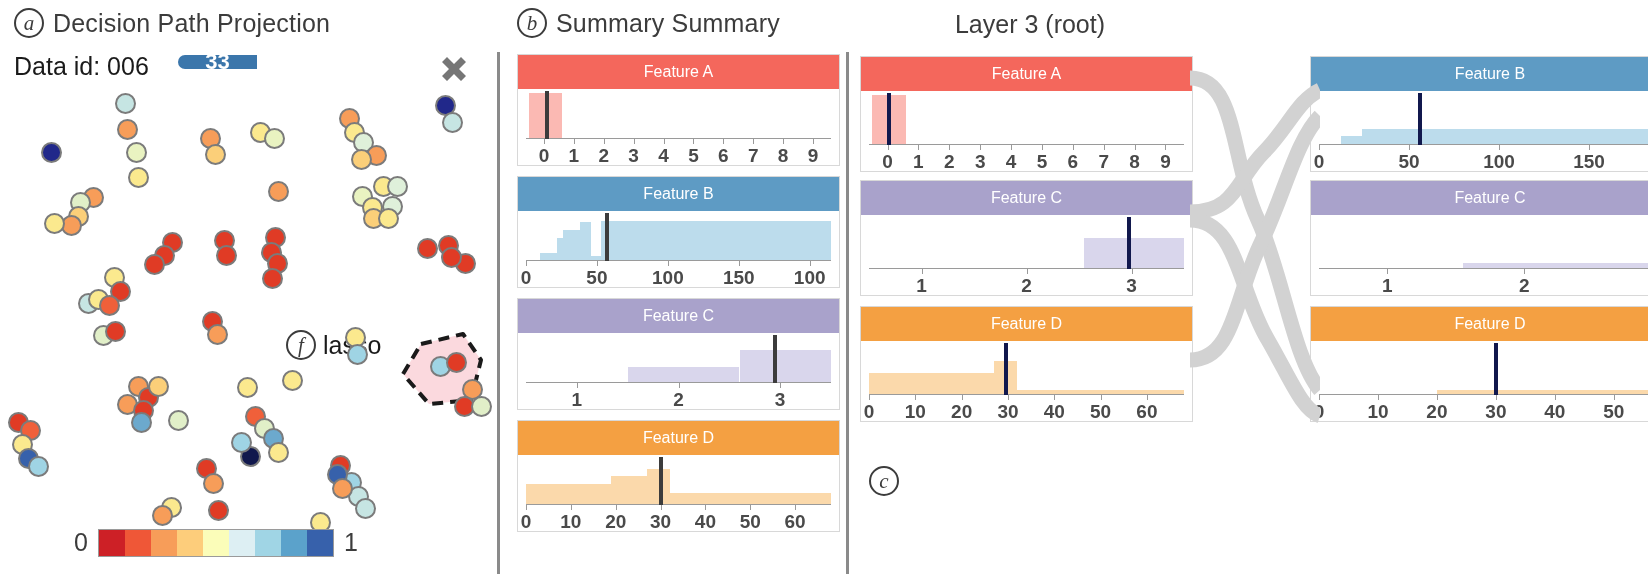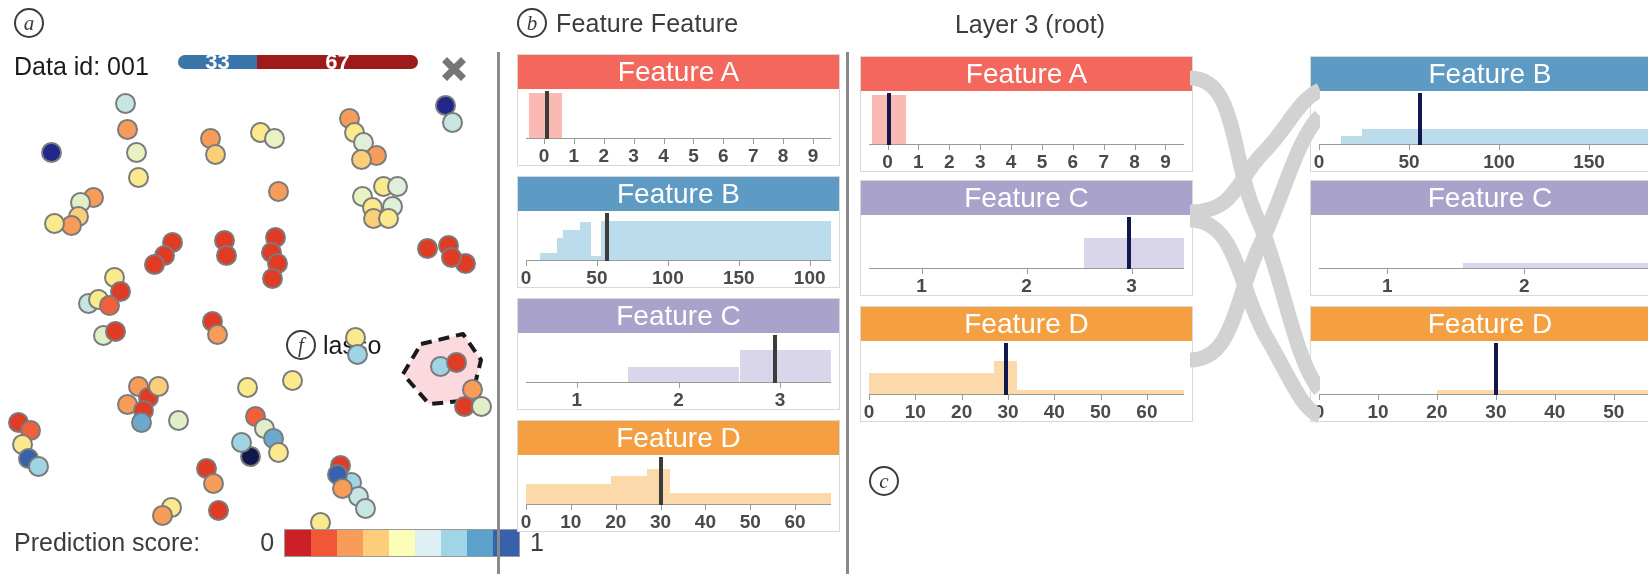--- a/index.html
+++ b/index.html
@@ -41,21 +41,21 @@
   #legend{left:14px;top:528px;display:flex;align-items:center;gap:0;}
   #legend .lab{font-size:25px;color:#3c3c3c;}
   #legend .zero{font-size:25px;margin-left:60px;margin-right:10px;color:#3c3c3c;}
   #legend .one{font-size:25px;margin-left:10px;color:#3c3c3c;}
   #scale{display:flex;border:1px solid #9a9a9a;}
   #scale i{display:block;width:26px;height:26px;}
 
   
   .card{position:absolute;border:1px solid #d8d8d8;background:#fff;box-sizing:border-box;}
   .card .hdr{height:34px;display:flex;align-items:center;justify-content:center;
-     color:#fff;font-size:28px;}
+     color:#fff;font-size:16px;}
   .card .plot{position:relative;height:calc(100% - 34px);}
   .hist{position:absolute;left:8px;right:8px;top:4px;bottom:26px;}
   .bin{position:absolute;bottom:0;}
   .axis{position:absolute;left:8px;right:8px;bottom:26px;height:1px;background:#9a9a9a;}
   .tick{position:absolute;bottom:21px;width:1px;height:6px;background:#9a9a9a;}
   .tlab{position:absolute;bottom:-2px;transform:translateX(-50%);font-size:19px;
      font-weight:bold;color:#4a4a4a;}
   .marker{position:absolute;width:4px;top:2px;bottom:26px;}
 
   
@@ -66,27 +66,27 @@
 </style>
 </head>
 <body>
 
 <div class="root">
 
   <div id="projection">
 
     <div class="abs" id="head-a">
       <span class="circ-label">a</span>
-    </div>
-
-    <div class="abs" id="dataid">Data id: 001</div>
+      <span class="panel-title">Decision Path Projection</span>
+    </div>
+
+    <div class="abs" id="dataid">Data id: 006</div>
 
     <div class="abs" id="predbar">
       <div class="seg low" style="width:33%">33</div>
-      <div class="seg high" style="width:67%">67</div>
     </div>
 
     <svg class="abs" id="close-x" viewBox="0 0 34 34">
       <path d="M5 10 L10 5 L17 12 L24 5 L29 10 L22 17 L29 24 L24 29 L17 22 L10 29 L5 24 L12 17 Z" fill="#767676"></path>
     </svg>
 
     <svg class="abs" id="lasso-shape" viewBox="0 0 86 78">
       <path d="M22 14 L64 4 L82 30 L72 70 L30 74 L4 44 Z" fill="#fbd9de" stroke="#1a1a1a" stroke-width="4" stroke-dasharray="11 7" stroke-linejoin="round"></path>
     </svg>
 
@@ -182,42 +182,41 @@
         <div class="dot" style="left: 231px; top: 432px; width: 21px; height: 21px; background: rgb(159, 212, 228);"></div>
         <div class="dot" style="left: 196px; top: 458px; width: 21px; height: 21px; background: rgb(224, 59, 37);"></div>
         <div class="dot" style="left: 203px; top: 473px; width: 21px; height: 21px; background: rgb(247, 157, 89);"></div>
         <div class="dot" style="left: 161px; top: 497px; width: 21px; height: 21px; background: rgb(251, 233, 142);"></div>
         <div class="dot" style="left: 152px; top: 505px; width: 21px; height: 21px; background: rgb(247, 157, 89);"></div>
         <div class="dot" style="left: 208px; top: 500px; width: 21px; height: 21px; background: rgb(224, 59, 37);"></div>
         <div class="dot" style="left: 310px; top: 512px; width: 21px; height: 21px; background: rgb(251, 233, 142);"></div>
       </div>
 
     <div class="abs" id="legend">
-      <span class="lab">Prediction score:</span>
       <span class="zero">0</span>
       <span id="scale">
           <i style="background: rgb(205, 32, 38);"></i>
           <i style="background: rgb(239, 87, 55);"></i>
           <i style="background: rgb(247, 157, 89);"></i>
           <i style="background: rgb(253, 205, 123);"></i>
           <i style="background: rgb(251, 253, 185);"></i>
           <i style="background: rgb(221, 239, 243);"></i>
           <i style="background: rgb(160, 213, 229);"></i>
           <i style="background: rgb(91, 162, 203);"></i>
           <i style="background: rgb(55, 97, 171);"></i>
         </span>
       <span class="one">1</span>
     </div>
   </div>
 
   <div class="vdiv" style="left:497px;top:52px;height:522px;"></div>
 
   <div class="abs" style="left:517px;top:8px;display:flex;align-items:center;gap:9px;">
     <span class="circ-label">b</span>
-    <span class="panel-title">Feature Feature</span>
+    <span class="panel-title">Summary Summary</span>
   </div>
 
   <div id="summary-cards">
       <div class="card" style="left: 517px; top: 54px; width: 323px; height: 112px;">
         <div class="hdr" style="background: rgb(244, 103, 92);">Feature A</div>
         <div class="plot">
           <div class="hist">
             <div class="bin" style="left: 2.9902px; width: 32.8922px; height: 100%; background: rgb(251, 185, 179);"></div>
           </div>
           <div class="axis"></div>

